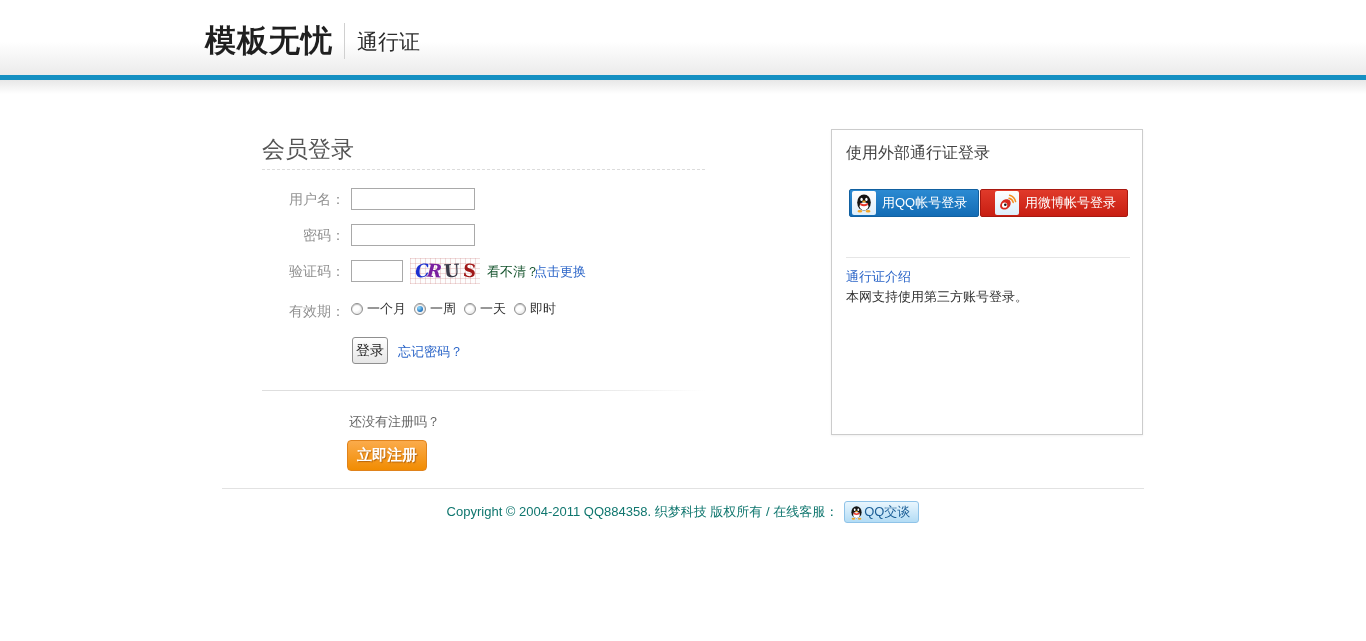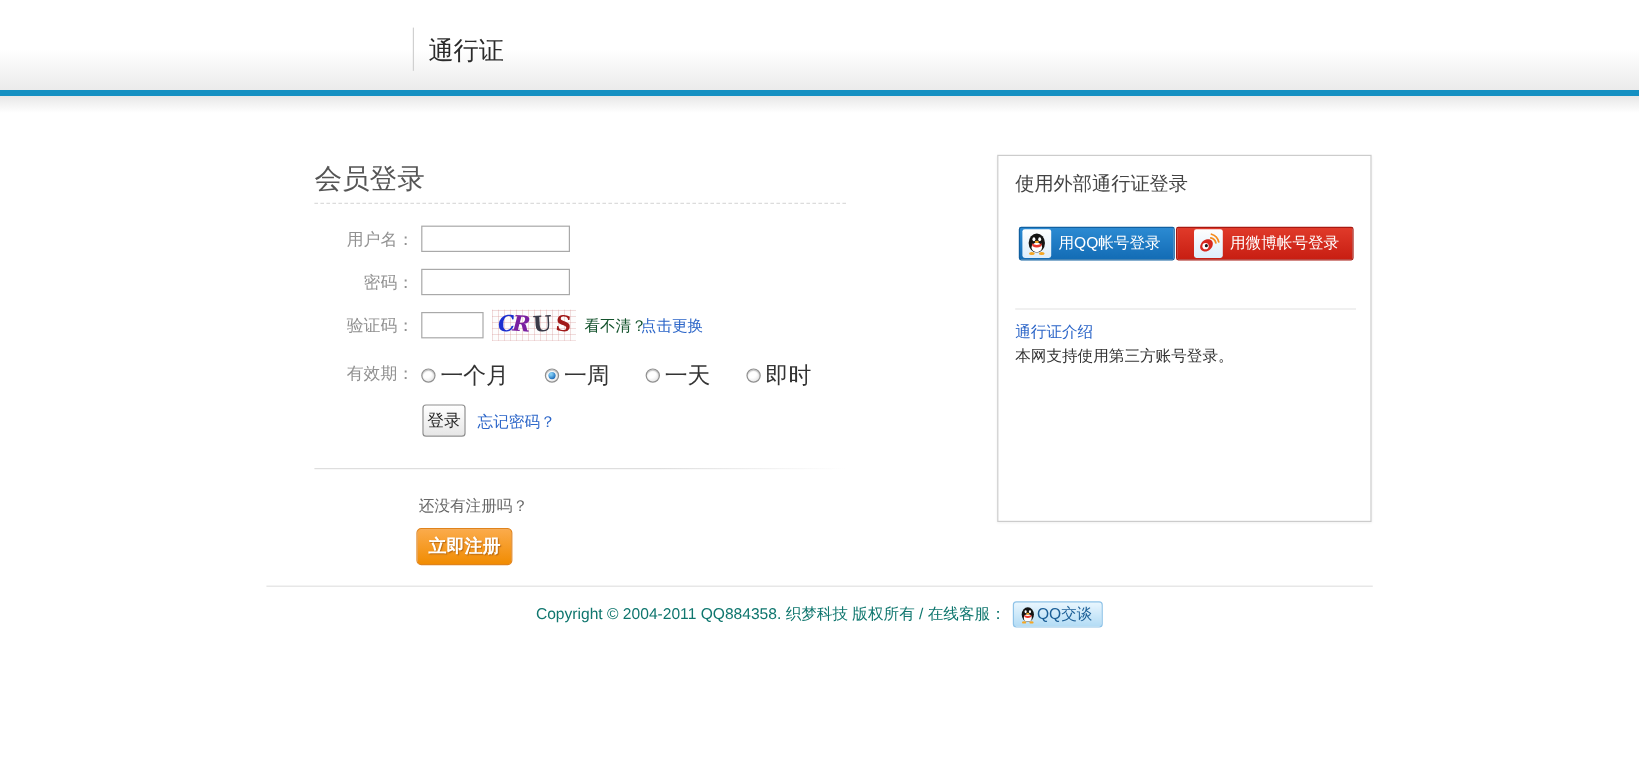--- a/index.html
+++ b/index.html
@@ -38,21 +38,21 @@
   .cap0 { transform:rotate(-8deg); font-style:italic; margin-right:-2px; }
   .cap1 { transform:rotate(4deg); font-style:italic; margin-right:2px; }
   .cap2 { transform:rotate(-3deg); margin-right:3px; }
   .cap3 { transform:rotate(6deg); }
 
   .captcha-hint { position:absolute; left:487px; top:263px; font-size:13px; color:#14532d; font-weight:normal; }
   .link { color:#2b65c8; text-decoration:none; font-size:13px; cursor:pointer; }
   .captcha-refresh { position:absolute; left:534px; top:263px; }
 
   .validity-row { position:absolute; left:351px; top:300px; display:flex; align-items:center;
-                  font-size:19px; color:#333;gap:22px; }
+                  font-size:13px; color:#333; }
   .radio-item { display:flex; align-items:center; margin-right:8px; cursor:pointer; }
   .radio { width:12px; height:12px; border-radius:50%; border:1px solid #8f8f8f;
            background:radial-gradient(circle at 35% 30%, #ffffff 40%, #d8d8d8 100%);
            margin-right:4px; position:relative; box-shadow:inset 0 1px 1px rgba(0,0,0,.25); }
   .radio.checked::after { content:""; position:absolute; left:2px; top:2px; width:6px; height:6px;
            border-radius:50%; background:radial-gradient(circle at 35% 30%, #7ec9f2 15%, #1263b4 80%); }
 
   .login-btn { position:absolute; left:352px; top:337px; width:36px; height:27px;
                border:1px solid #8f8f8f; border-radius:3px; font-size:14px; color:#222;
                background:linear-gradient(#ffffff, #e6e6e6); cursor:pointer;
@@ -92,20 +92,21 @@
                  border-radius:3px; color:#1b5e96; font-size:13px; cursor:pointer; font-family:inherit; }
 
   svg { display:block; }
 </style>
 </head>
 <body>
 
 <div id="page">
 
   <div class="header">
+    <div class="logo">模板无忧</div>
     <div class="logo-sep"></div>
     <div class="subtitle">通行证</div>
   </div>
   <div class="blue-bar"></div>
   <div class="header-shadow"></div>
 
   <div class="login-title">会员登录</div>
   <div class="dash-line"></div>
 
   <div class="form-label" style="top:188px;">用户名：</div>

